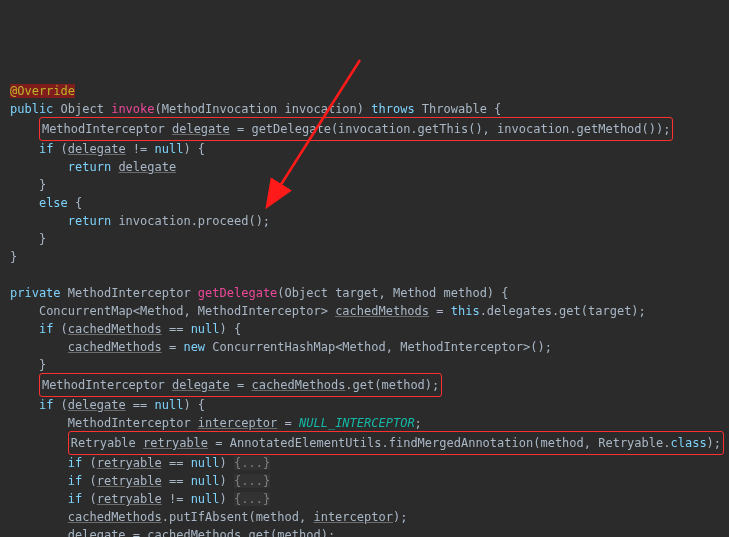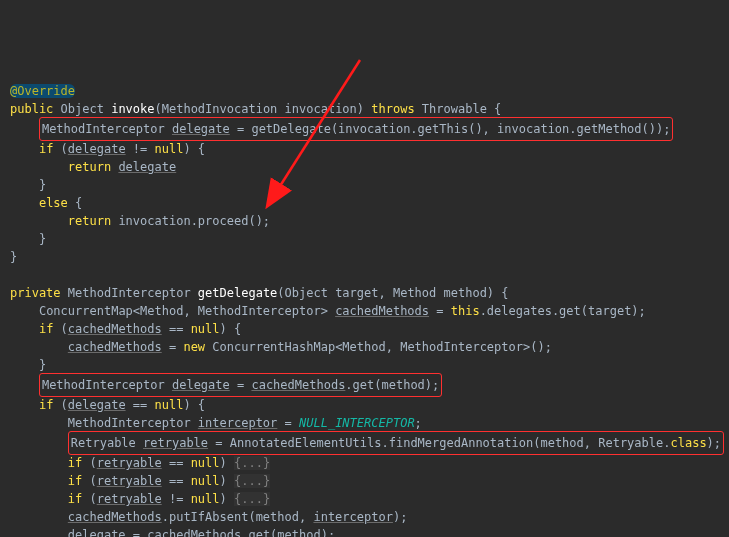--- a/index.html
+++ b/index.html
@@ -13,23 +13,23 @@
     white-space: pre;
     position: relative;
     width: 729px;
     height: 537px;
     overflow: hidden;
   }
   .code-line {
     display: block;
     min-height: 18px;
   }
-  .kw { color: #fde047; }
-  .hl-ann { color: #bbb529; background: #0c4a6e; border-radius: 6px; }
-  .method-call { color: #ffffff; }
+  .kw { color: #7dd3fc; }
+  .hl-ann { color: #bbb529; background: #7f1d1d; }
+  .method-call { color: #ec4899; }
   .underline { text-decoration: underline; text-decoration-color: #6b6b6b; }
   .static-it { }
   .const { color: #14b8a6; font-style: italic; }
   .fold { color: #808080; }
 
   .red-box {
     border: 1px solid #ff3030;
     border-radius: 3px;
     padding: 2px 2px;
     display: inline-block;

